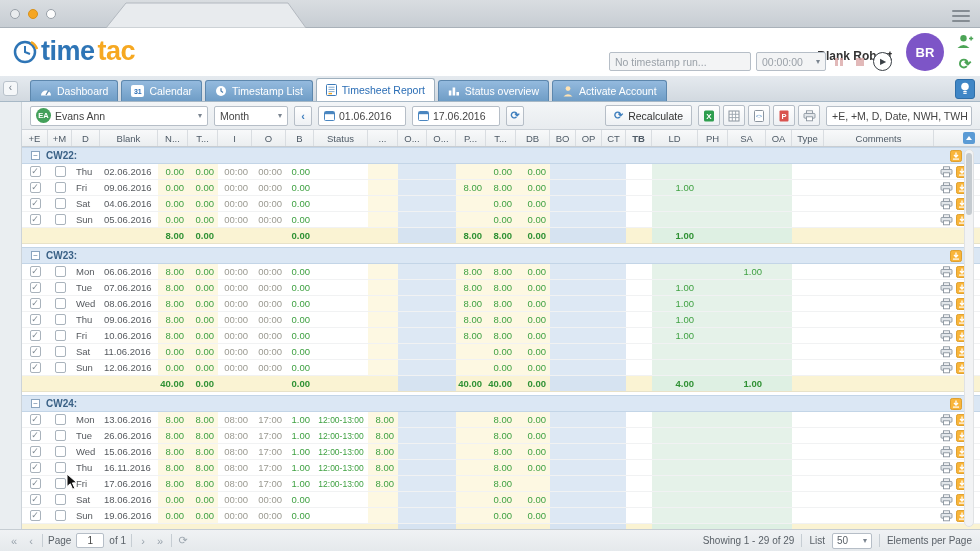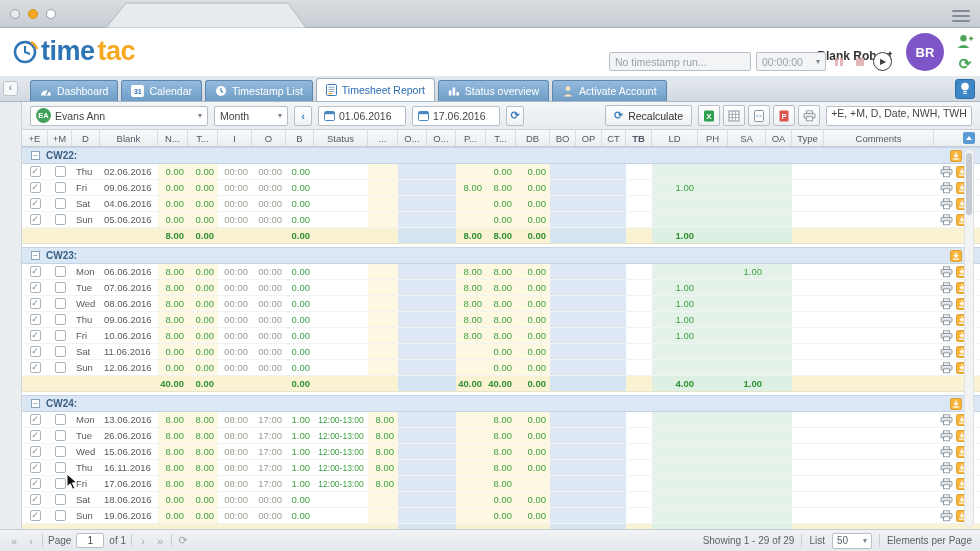--- a/index.html
+++ b/index.html
@@ -58,21 +58,21 @@
   .cal31 { width:13px; height:12px; background:#fff; color:#2a6db5; font-size:7px; font-weight:bold;
            display:flex; align-items:center; justify-content:center; border-radius:2px; }
   .collapsebtn { position:absolute; left:3px; top:81px; width:15px; height:15px; background:#f5f7f9;
                  border:1px solid #b9c2cb; border-radius:3px; font-size:10px; line-height:12px;
                  text-align:center; color:#6b7682; z-index:6; }
 
   
   .toolbar { position:absolute; left:22px; top:102px; width:958px; height:28px;
              background:linear-gradient(#f3f5f7,#e8ecef); border-bottom:1px solid #ccd2d8;
              display:flex; align-items:center; padding:0 8px; gap:6px; font-size:10.5px; color:#444; }
-  .empsel { width:178px; } .persel { width:74px; } .datebox { width:88px; } .colsel { width:146px;flex-direction:column; }
+  .empsel { width:178px; } .persel { width:74px; } .datebox { width:88px; } .colsel { width:146px; }
   .avatar-sm { width:15px; height:15px; border-radius:50%; background:#43a05a; color:#fff;
                font-size:7.5px; font-weight:bold; display:flex; align-items:center; justify-content:center; flex:none; }
   .navsq { width:18px; height:20px; border:1px solid #b6bec7; border-radius:2px;
            background:linear-gradient(#fff,#eef1f4); color:#3f7fbe; font-weight:bold;
            display:flex; align-items:center; justify-content:center; font-size:11px; }
   .sp { flex:1; }
   .btn { height:21px; border:1px solid #b6bec7; border-radius:2px;
          background:linear-gradient(#fff,#eef1f4); display:flex; align-items:center; gap:5px;
          padding:0 8px; color:#333; }
   .bluearrow { color:#3f7fbe; font-weight:bold; font-size:11px; }

